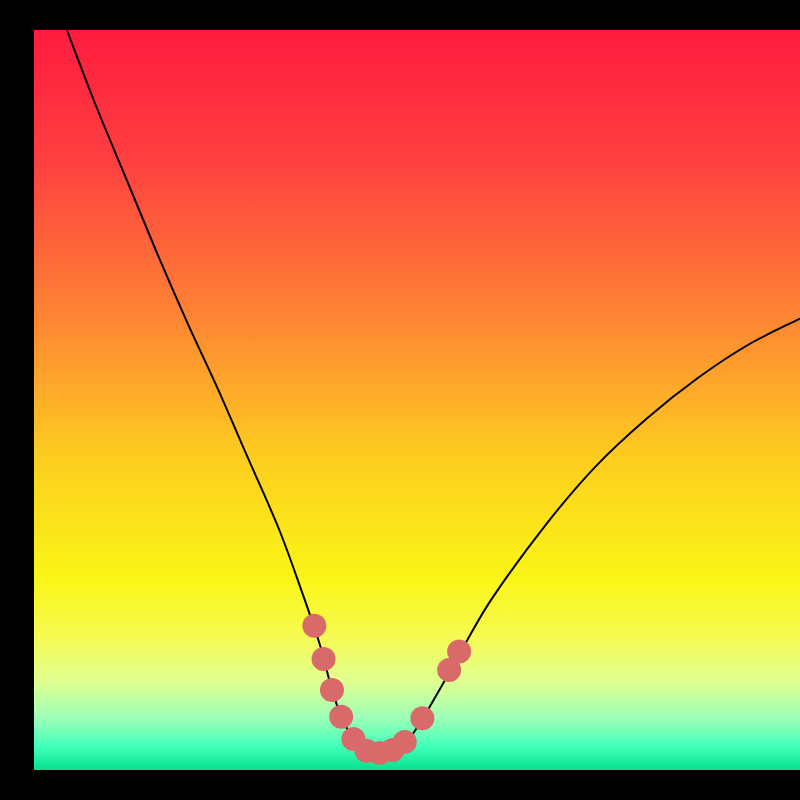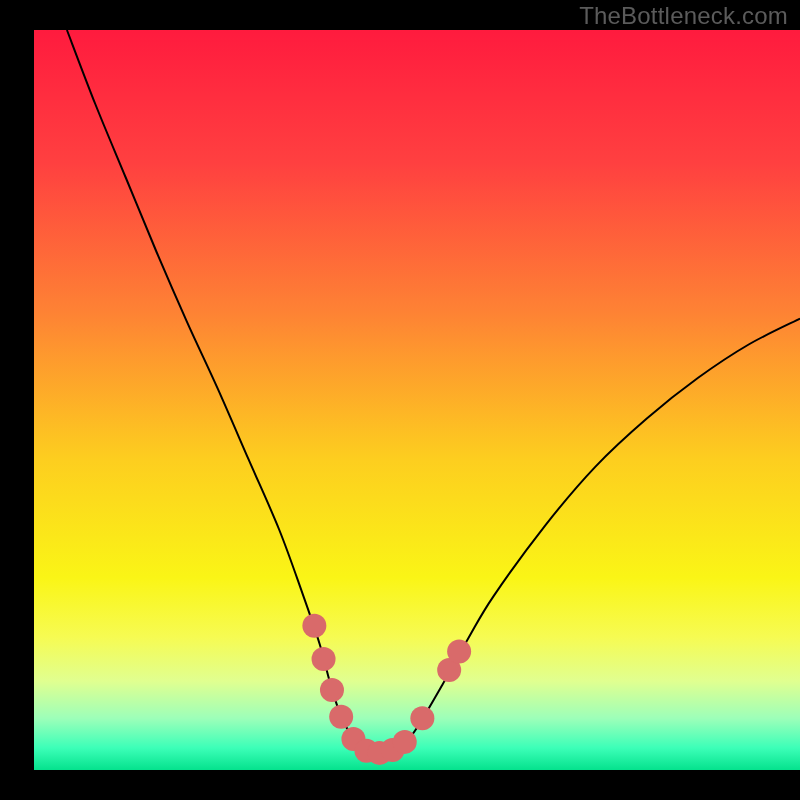--- a/index.html
+++ b/index.html
@@ -63,14 +63,13 @@
         <circle cx="353.42" cy="738.92" r="12" fill="#d96a6a"></circle>
         <circle cx="366.44" cy="750.76" r="12" fill="#d96a6a"></circle>
         <circle cx="379.47" cy="752.98" r="12" fill="#d96a6a"></circle>
         <circle cx="392.49" cy="750.02" r="12" fill="#d96a6a"></circle>
         <circle cx="404.74" cy="741.88" r="12" fill="#d96a6a"></circle>
         <circle cx="422.36" cy="718.20" r="12" fill="#d96a6a"></circle>
         <circle cx="449.17" cy="670.10" r="12" fill="#d96a6a"></circle>
         <circle cx="459.13" cy="651.60" r="12" fill="#d96a6a"></circle>
       </g>
   </svg>
-  <div class="watermark">TheBottleneck.com</div>
 </div>
 
 </body></html>

